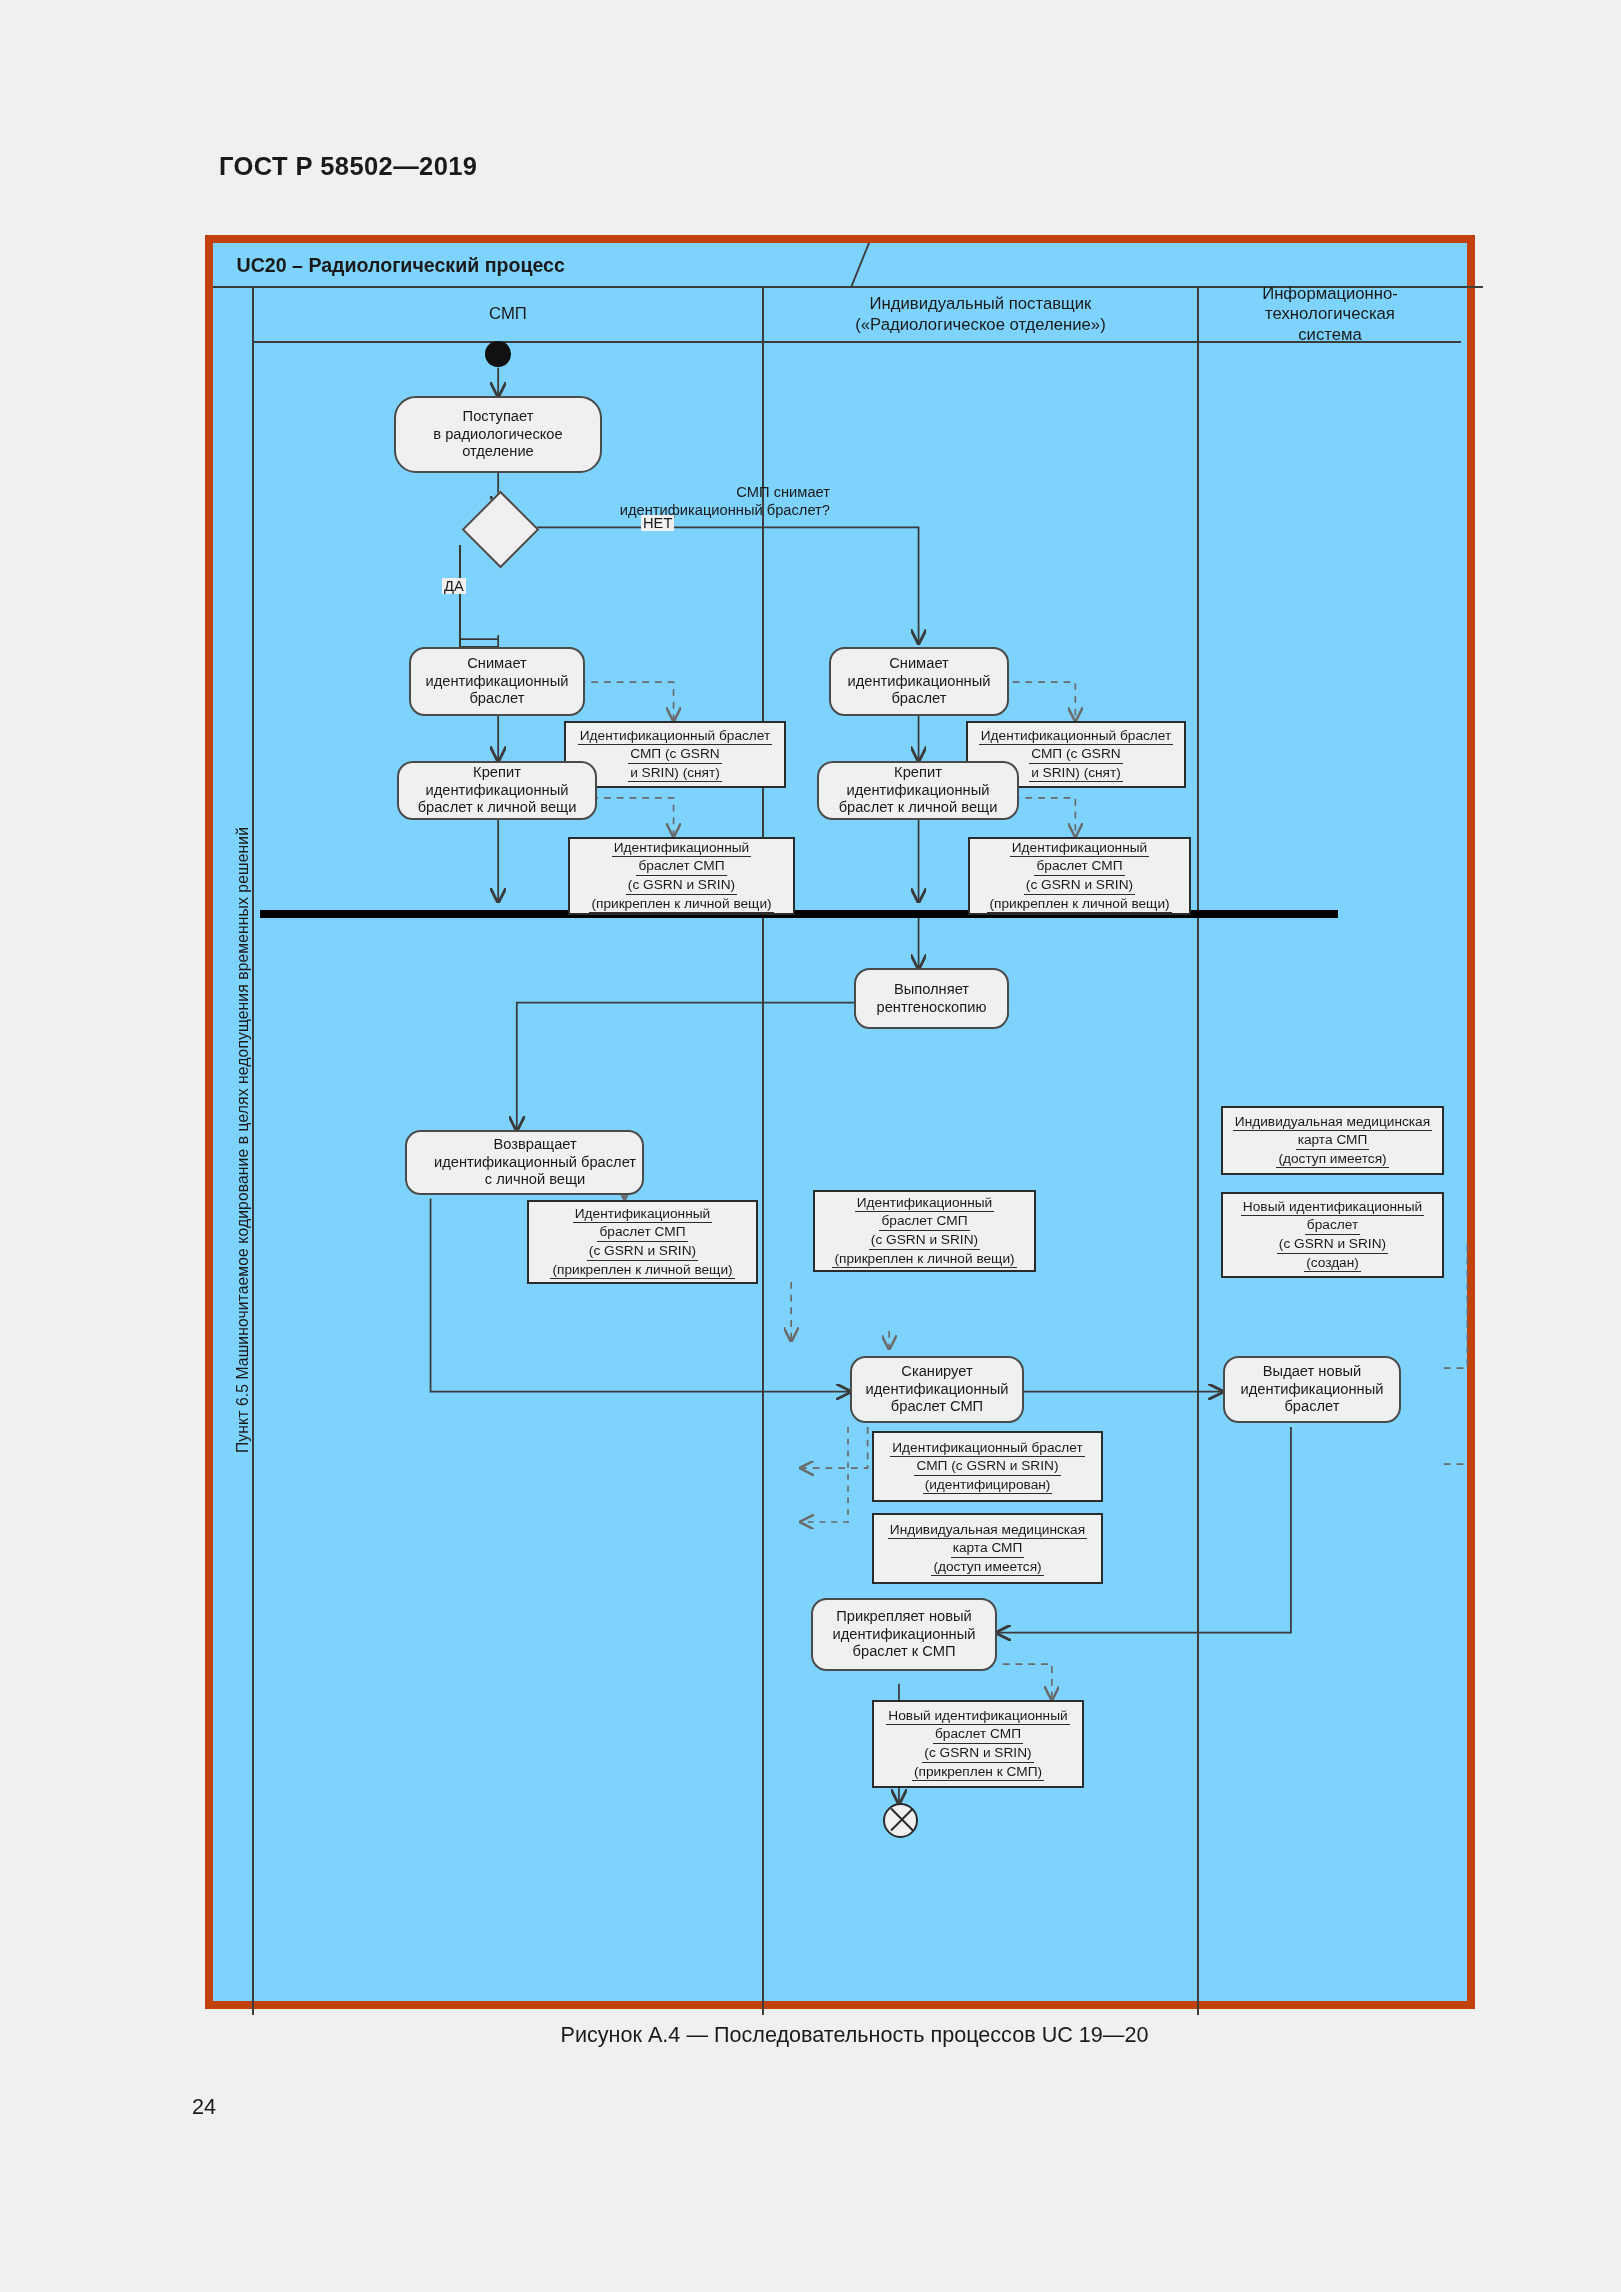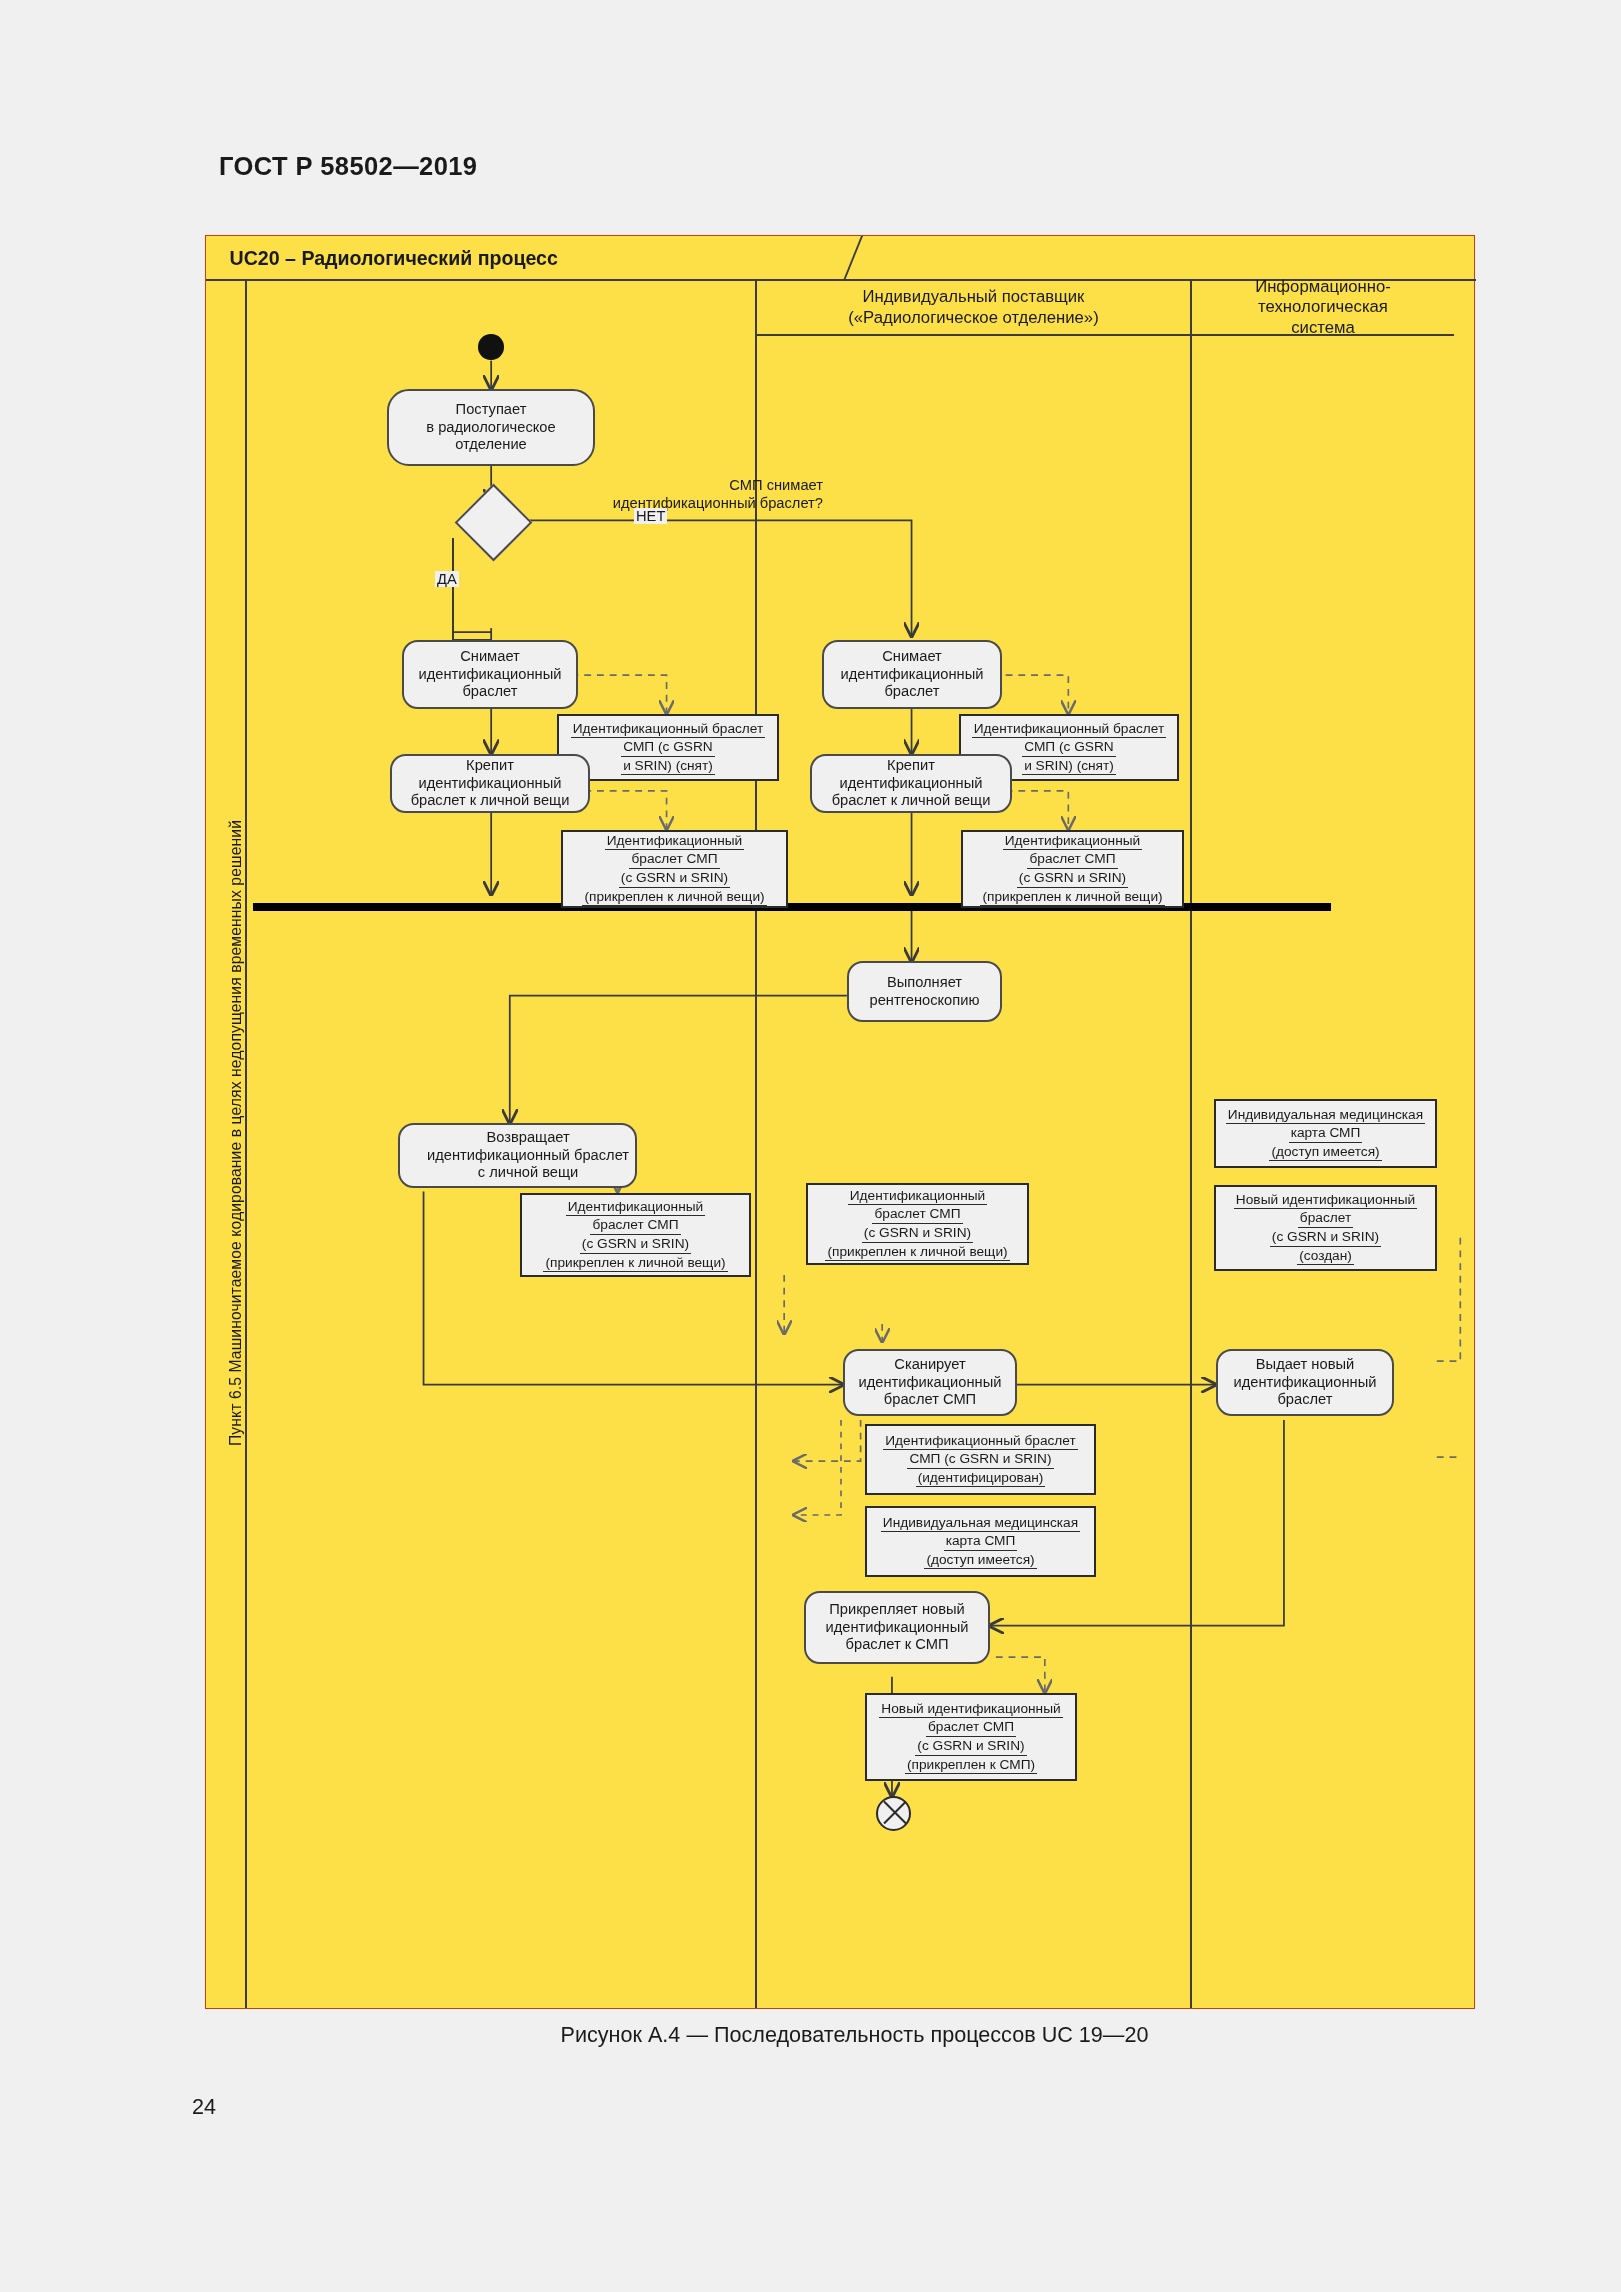--- a/index.html
+++ b/index.html
@@ -22,21 +22,21 @@
     position:absolute;left:0;top:2022px;width:1621px;
     text-align:center;font-size:21.6px;padding-left:44px;
   }
   .page-num{
     position:absolute;left:192px;top:2094px;font-size:21.6px;
   }
 
   
   .diagram{
     position:absolute;left:205px;top:235px;width:1270px;height:1774px;
-    border:1px solid #c2410c;background:#fde047;box-sizing:border-box;
+    border:8px solid #c2410c;background:#7dd3fc;box-sizing:border-box;
   }
   .uc-title-bar{
     position:absolute;left:0;top:0;width:1270px;height:45px;
     border-bottom:2px solid #3c3c3c;box-sizing:border-box;
   }
   .uc-title-bar::after{
     
     content:"";position:absolute;right:613px;top:0;width:2px;height:45px;
     background:#3c3c3c;transform:skewX(-22deg);transform-origin:top;
   }
@@ -137,20 +137,23 @@
   <div class="diagram">
 
     <div class="uc-title-bar">
       <div class="uc-title">UC20 – Радиологический процесс</div>
     </div>
 
     <div class="rail">
       <div class="rail-text">Пункт 6.5 Машиночитаемое кодирование в целях недопущения временных решений</div>
     </div>
 
+    <div class="lane-head l1">
+      <span>СМП</span>
+    </div>
     <div class="lane-head l2">
       <span>
         <span>Индивидуальный поставщик</span><br>
         <span>(«Радиологическое отделение»)</span>
       </span>
     </div>
     <div class="lane-head l3">
       <span>
         <span>Информационно-технологическая</span><br>
         <span>система</span>

